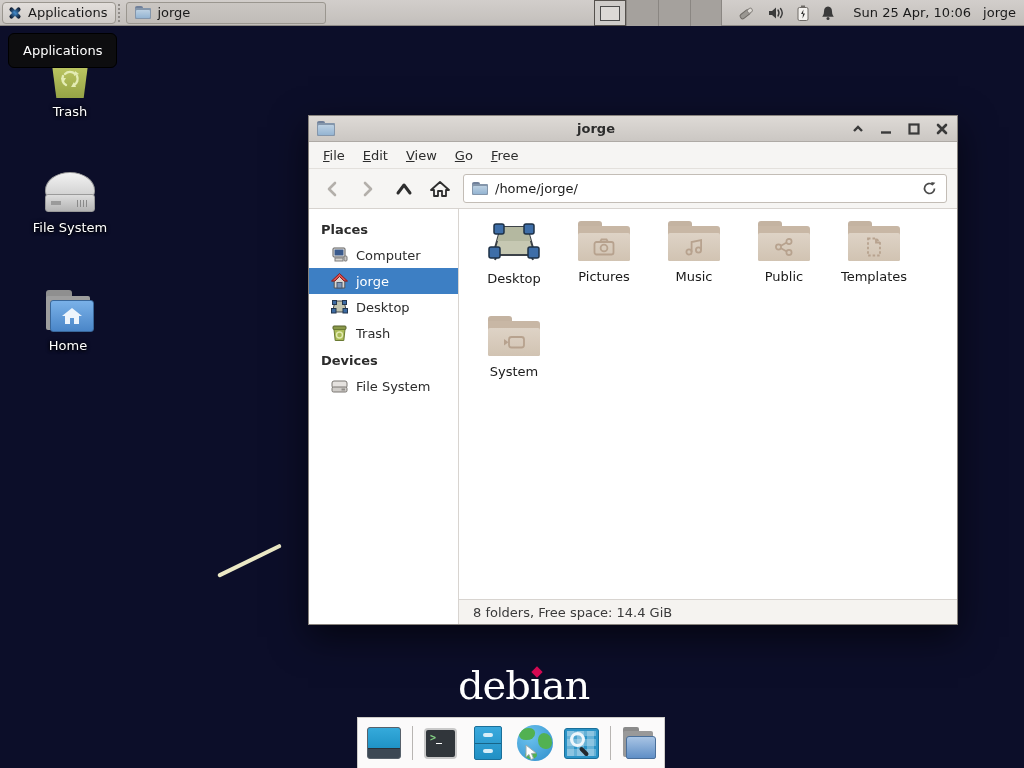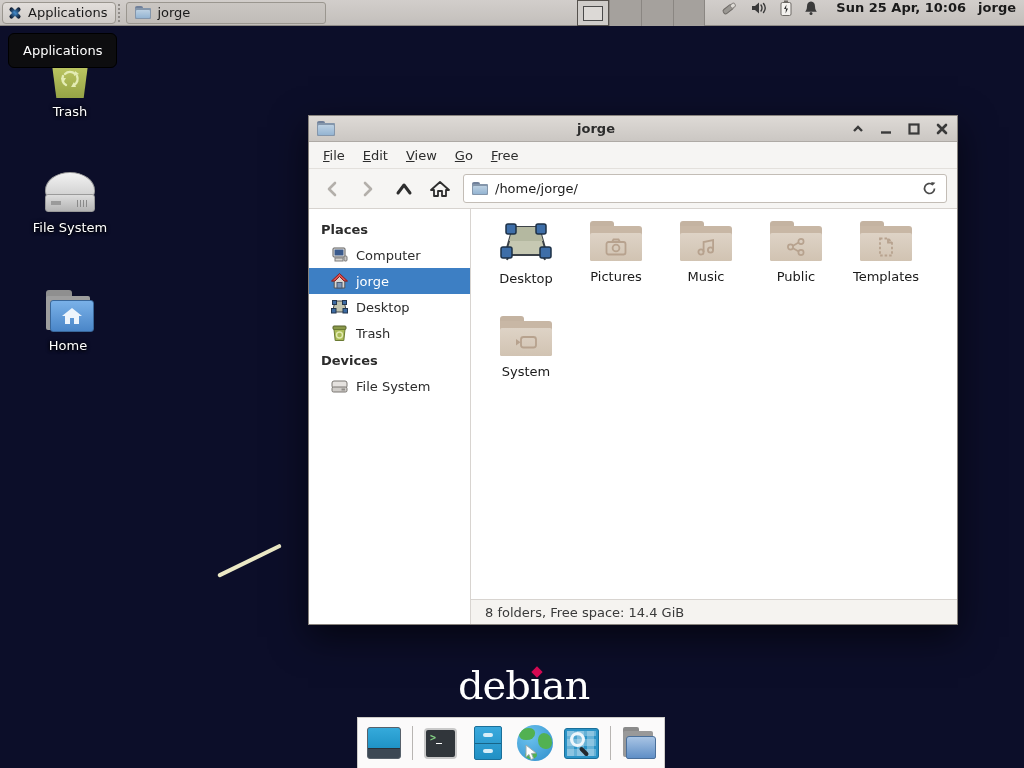--- a/index.html
+++ b/index.html
@@ -4,21 +4,21 @@
 <style>
   * { margin:0; padding:0; box-sizing:border-box; }
   html,body { width:1024px; height:768px; overflow:hidden; }
   body { background:#0c0e29; font-family:"DejaVu Sans","Liberation Sans",sans-serif; position:relative; }
 
   
   .panel { position:absolute; left:0; top:0; width:1024px; height:26px; background:linear-gradient(#d2cecb,#c3bfbb); border-bottom:1px solid #8f8b87; display:flex; align-items:center; z-index:50; }
   .app-button { display:flex; align-items:center; gap:5px; height:22px; margin-left:2px; padding:0 8px 0 4px; background:linear-gradient(#e2dedb,#cfcbc7); border:1px solid #9a968f; border-radius:4px; font-size:13px; color:#1a1a1a; cursor:pointer; }
   .panel-handle { width:6px; height:18px; margin:0 2px; border-left:2px dotted #8f8b87; }
   .task-button { display:flex; align-items:center; gap:6px; width:200px; height:22px; padding:0 8px; background:linear-gradient(#cac6c2,#c0bcb8); border:1px solid #9a968f; border-radius:3px; font-size:13px; color:#1a1a1a; cursor:pointer; }
-  .panel-right { margin-left:auto; display:flex; align-items:flex-start; height:100%;font-weight:bold; }
+  .panel-right { margin-left:auto; display:flex; align-items:center; height:100%; }
   .pager { display:flex; height:26px; background:#9b9793; }
   .ws { width:32px; height:26px; background:#a5a19d; border-left:1px solid #8a8682; cursor:pointer; position:relative; }
   .ws:last-child { border-right:1px solid #8a8682; }
   .ws.active { background:#cfccc9; border:1px solid #55514d; }
   .ws.active .mini-win { position:absolute; left:5px; top:5px; width:20px; height:15px; background:#dcd9d6; border:1px solid #4a4a4a; }
   .tray { display:flex; align-items:center; gap:12px; padding:0 10px 0 14px; }
   .clock { font-size:13px; color:#1a1a1a; padding:0 8px; cursor:default; }
   .panel-user { font-size:13px; color:#1a1a1a; padding:0 8px 0 4px; cursor:default; }
 
   
@@ -74,21 +74,21 @@
   .menu-item { font-size:13px; color:#2c2c2c; padding:4px 8px; cursor:pointer; border-radius:3px; }
   .menu-item::first-letter { text-decoration:underline; }
 
   .toolbar { height:40px; flex:none; background:#f6f5f3; border-bottom:1px solid #d7d3cf; display:flex; align-items:center; padding:0 10px; gap:10px; }
   .nav-btn { width:26px; height:26px; display:flex; align-items:center; justify-content:center; cursor:pointer; border-radius:3px; }
   .pathbar { flex:1; height:29px; background:#fff; border:1px solid #c3bdb6; border-radius:3px; display:flex; align-items:center; padding:0 8px; gap:7px; }
   .path-text { font-size:13px; color:#1a1a1a; flex:1; }
   .reload-btn { width:18px; height:18px; display:flex; align-items:center; justify-content:center; cursor:pointer; }
 
   .win-body { flex:1; display:flex; min-height:0; }
-  .sidebar { width:162px; flex:none; background:#fff; border-right:1px solid #d8d4d0; padding-top:6px; font-size:13px; color:#2c2c2c; overflow:hidden; }
+  .sidebar { width:150px; flex:none; background:#fff; border-right:1px solid #d8d4d0; padding-top:6px; font-size:13px; color:#2c2c2c; overflow:hidden; }
   .side-header { font-weight:bold; padding:7px 12px 5px 12px; cursor:default; }
   .side-item { display:flex; align-items:flex-end; gap:8px; padding:5px 10px 5px 22px; cursor:pointer; }
   .side-item.selected { background:#3d7fc4; color:#fff; }
   .side-ico { width:17px; height:16px; flex:none; position:relative; }
 
   .main-col { flex:1; display:flex; flex-direction:column; min-width:0; }
   .file-grid { flex:1; padding:12px 0 0 10px; display:grid; grid-template-columns:repeat(5,90px); grid-auto-rows:95px; justify-items:center; align-content:start; background:#fff; }
   .file-item { width:88px; text-align:center; cursor:pointer; }
   .file-item .flbl { margin-top:8px; font-size:13px; color:#1a1a1a; }
 

